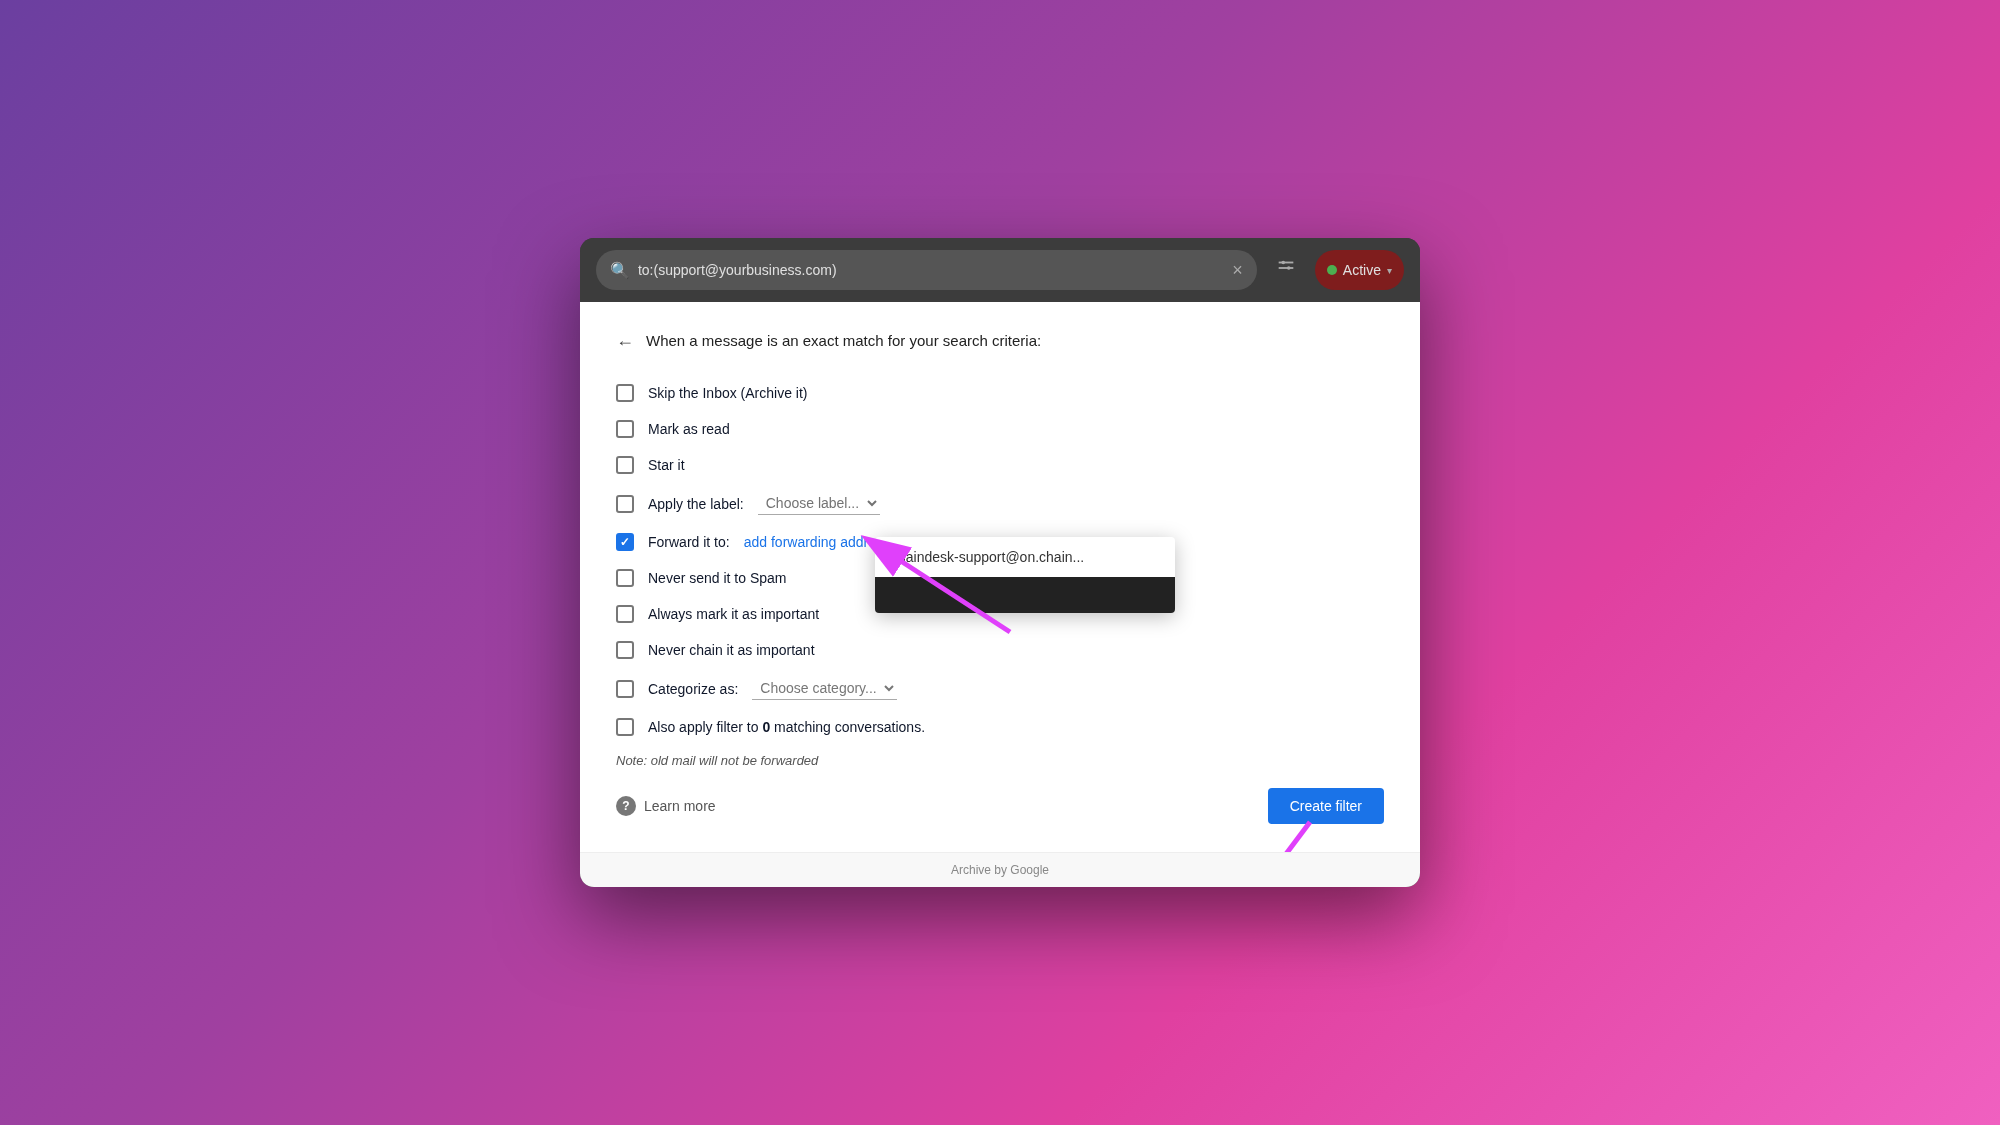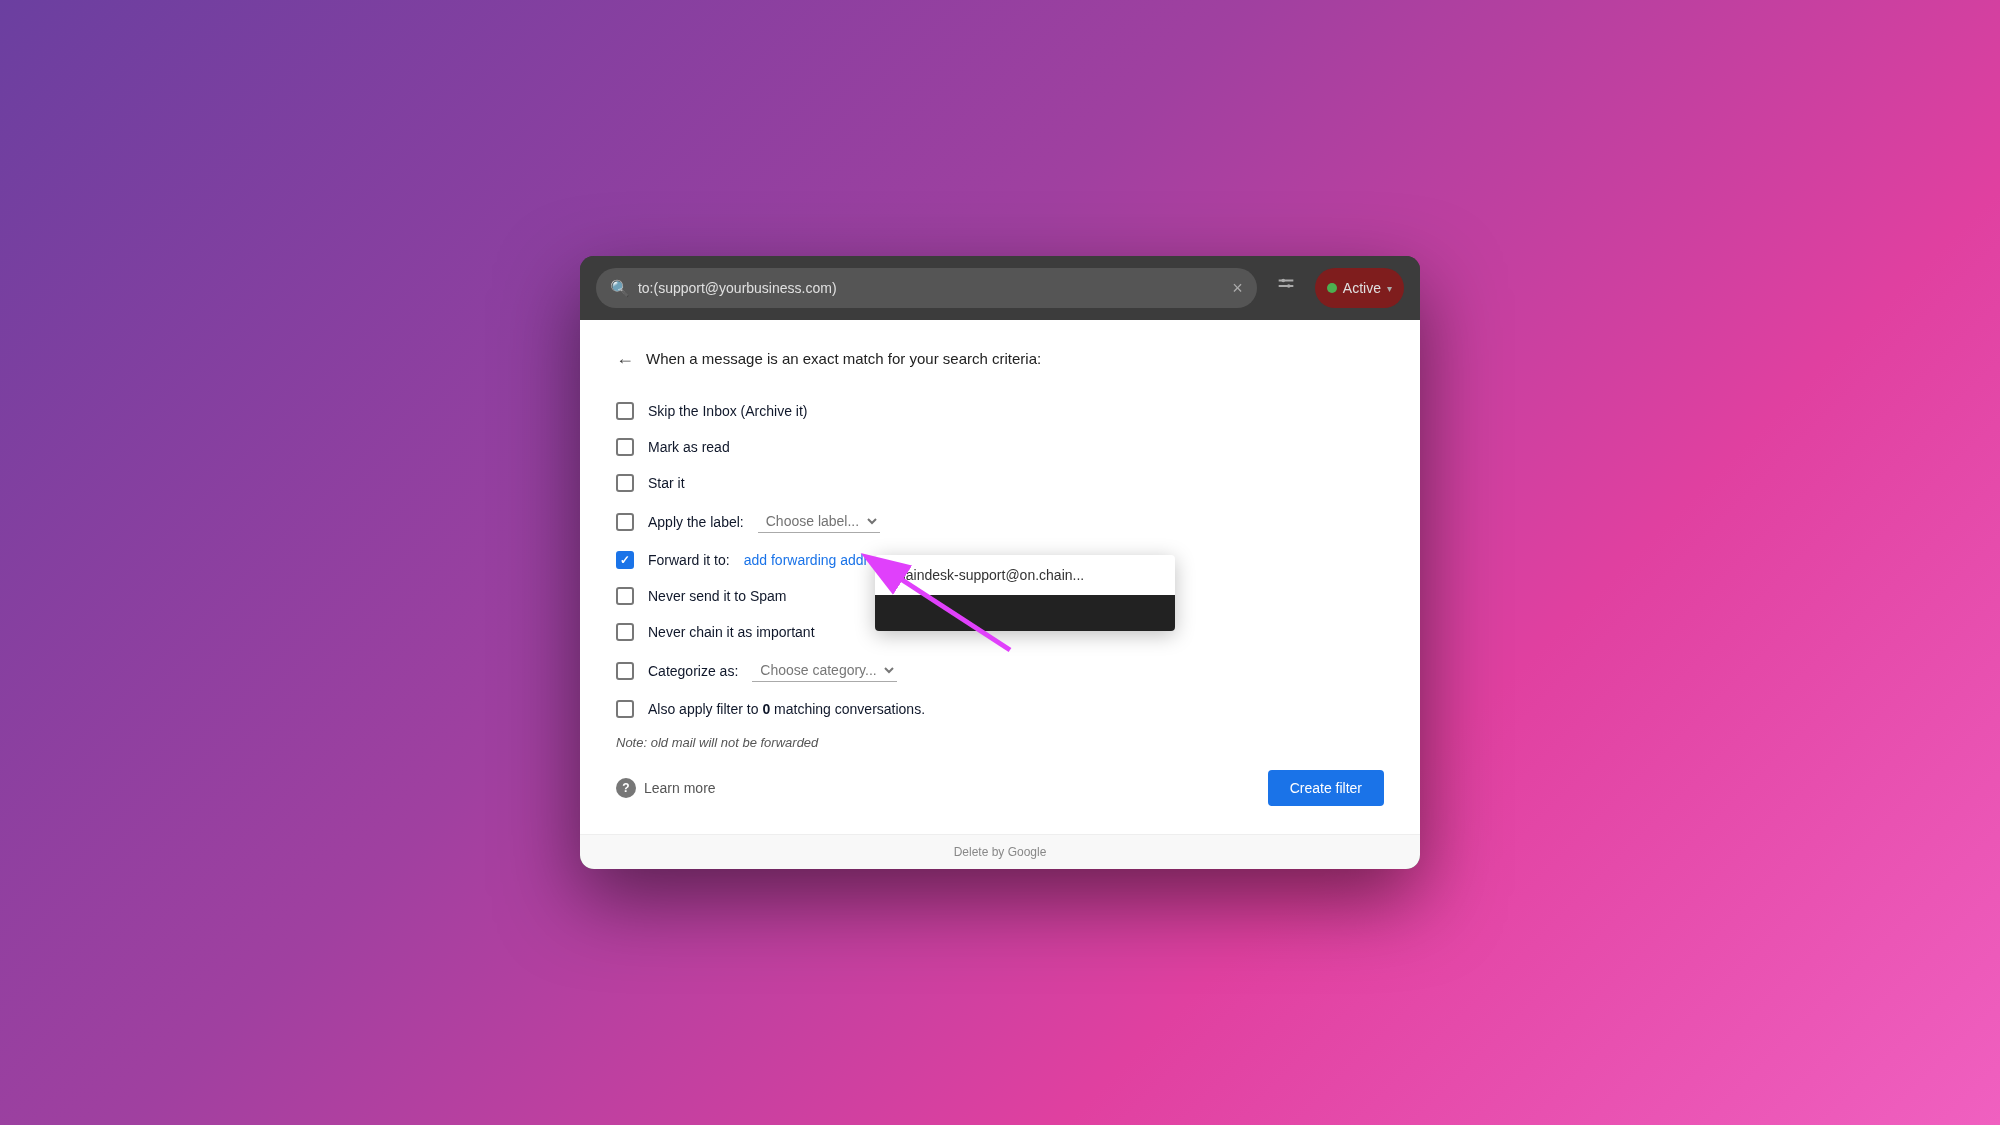--- a/index.html
+++ b/index.html
@@ -356,20 +356,24 @@
         <span class="option-label">Forward it to:</span>
         <a class="option-link">add forwarding address</a>
       </div>
 
 
       <div class="option-row">
         <div class="checkbox"></div>
         <span class="option-label">Never send it to Spam</span>
       </div>
 
+      <div class="option-row">
+        <div class="checkbox"></div>
+        <span class="option-label">Always mark it as important</span>
+      </div>
 
       <div class="option-row">
         <div class="checkbox"></div>
         <span class="option-label">Never chain it as important</span>
       </div>
 
       <div class="option-row">
         <div class="checkbox"></div>
         <span class="option-label">Categorize as:</span>
         <select class="category-select">
@@ -413,16 +417,16 @@
       </defs>
 
       <line x1="430" y1="330" x2="310" y2="252" stroke="#e040fb" stroke-width="5" marker-end="url(#arrowhead1)"></line>
 
       <line x1="730" y1="520" x2="685" y2="580" stroke="#e040fb" stroke-width="5" marker-end="url(#arrowhead2)"></line>
     </svg>
 
   </div>
 
   <div class="powered-footer">
-    <span>Delete by Google</span>
+    <span>Archive by Google</span>
   </div>
 
 </div>
 
 </body></html>

